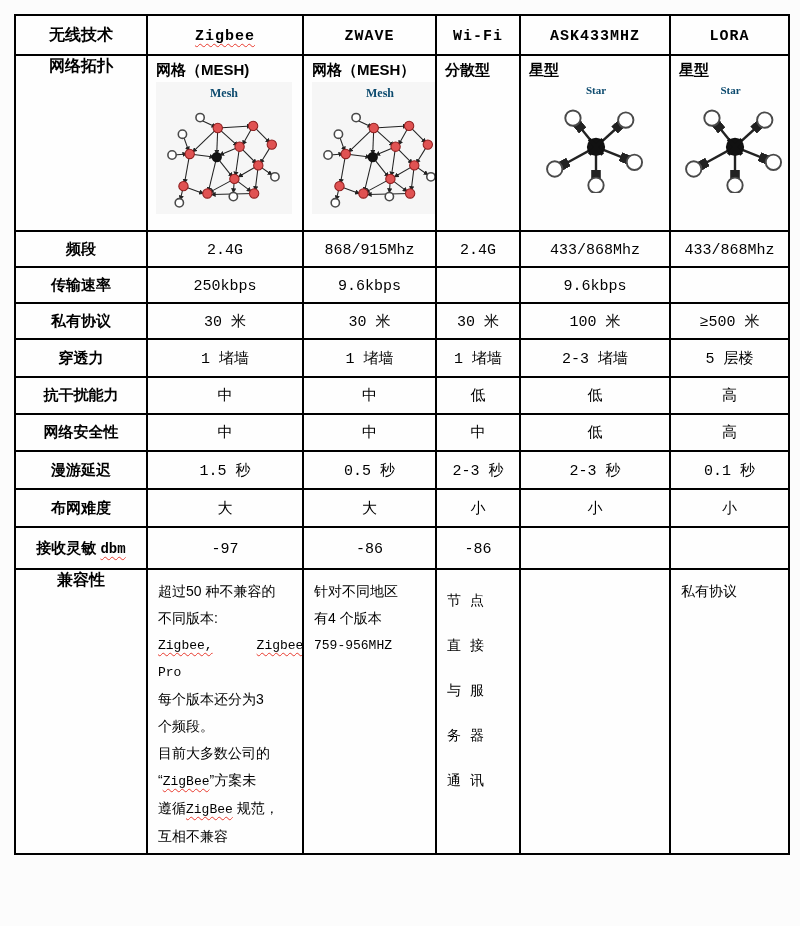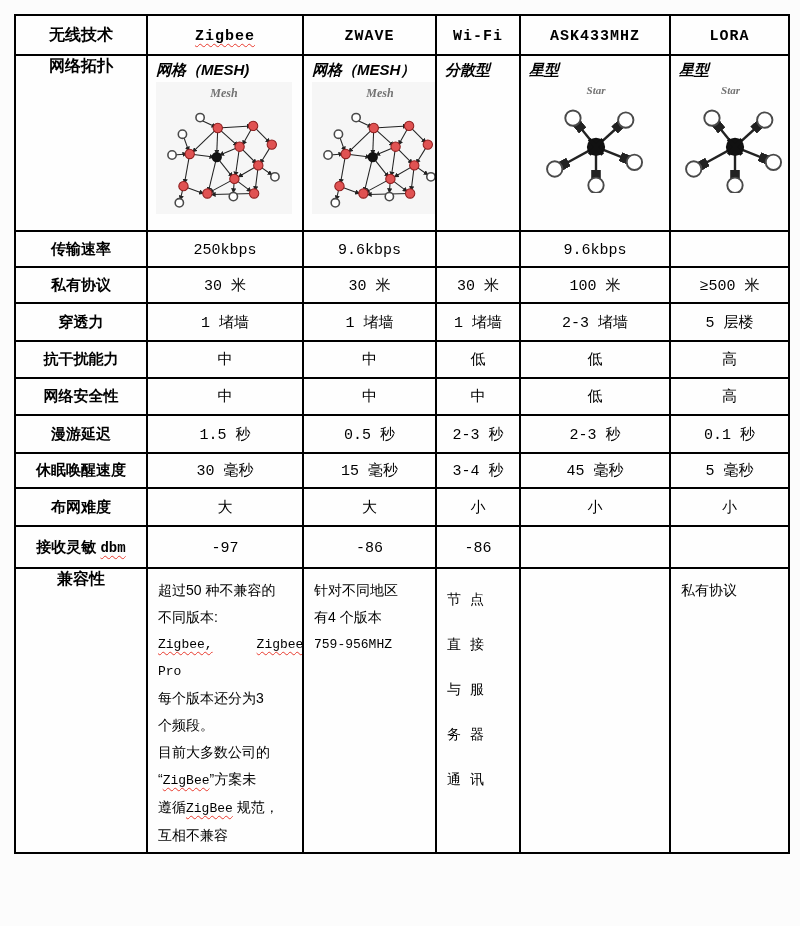--- a/index.html
+++ b/index.html
@@ -36,28 +36,28 @@
     text-decoration-line: underline;
     text-decoration-style: wavy;
     text-decoration-color: #e83a2e;
     text-decoration-thickness: 1px;
     text-underline-offset: 3px;
     text-decoration-skip-ink: none;
   }
 
   
   .topo-row td { height: 176px; vertical-align: top; }
-  .topo-cell { padding: 5px 6px 0 8px; font-style: italic; }
+  .topo-cell { padding: 5px 6px 0 8px; }
   .topo-type { font-size: 15px; font-weight: bold; text-align: left; }
   .diagram { margin-top: 2px; text-align: center; }
   .diagram-caption {
     display: block;
     font-family: "Liberation Serif", "DejaVu Serif", serif;
     font-weight: bold;
-    color: #737373;
+    color: #0c4a6e;
     font-size: 12px;
     margin: 4px 0 1px 0;
   }
   .mesh-box { background: #f6f6f6; display: inline-block; padding: 0 2px 2px 2px; }
 
   
   .compat-row td { height: 285px; vertical-align: top; }
   .compat-cell { padding: 8px 8px 0 10px; font-size: 14px; line-height: 27px; text-align: left; }
   .compat-cell .mono { font-size: 13px; }
   .line-spread { display: flex; justify-content: flex-start; gap: 44px; }
@@ -274,20 +274,28 @@
     <circle cx="97" cy="68" r="8"></circle>
                     <circle cx="57" cy="92" r="8"></circle>
   </g>
   <circle cx="57" cy="52" r="9.5" fill="#111111"></circle>
   <path d="M50,44 L64,60 M64,44 L50,60" stroke="#111111" stroke-width="4"></path>
 </svg></span>
       </div>
     </td>
   </tr>
 
+  <tr class="val-row">
+    <td class="label-cell">频段</td>
+    <td><span class="val">2.4G</span></td>
+    <td><span class="val">868/915Mhz</span></td>
+    <td><span class="val">2.4G</span></td>
+    <td><span class="val">433/868Mhz</span></td>
+    <td><span class="val">433/868Mhz</span></td>
+  </tr>
 
   <tr class="val-row">
     <td class="label-cell">传输速率</td>
     <td><span class="val">250kbps</span></td>
     <td><span class="val">9.6kbps</span></td>
     <td><span class="val"></span></td>
     <td><span class="val">9.6kbps</span></td>
     <td><span class="val"></span></td>
   </tr>
 
@@ -329,28 +337,20 @@
 
   <tr class="val-row r-roam">
     <td class="label-cell">漫游延迟</td>
     <td><span class="val">1.5 秒</span></td>
     <td><span class="val">0.5 秒</span></td>
     <td><span class="val">2-3 秒</span></td>
     <td><span class="val">2-3 秒</span></td>
     <td><span class="val">0.1 秒</span></td>
   </tr>
 
-  <tr class="val-row r-sleep">
-    <td class="label-cell" style="font-size:15px">休眠唤醒速度</td>
-    <td><span class="val">30 毫秒</span></td>
-    <td><span class="val">15 毫秒</span></td>
-    <td><span class="val">3-4 秒</span></td>
-    <td><span class="val">45 毫秒</span></td>
-    <td><span class="val">5 毫秒</span></td>
-  </tr>
 
   <tr class="val-row r-deploy">
     <td class="label-cell">布网难度</td>
     <td><span>大</span></td>
     <td><span>大</span></td>
     <td><span>小</span></td>
     <td><span>小</span></td>
     <td><span>小</span></td>
   </tr>
 

